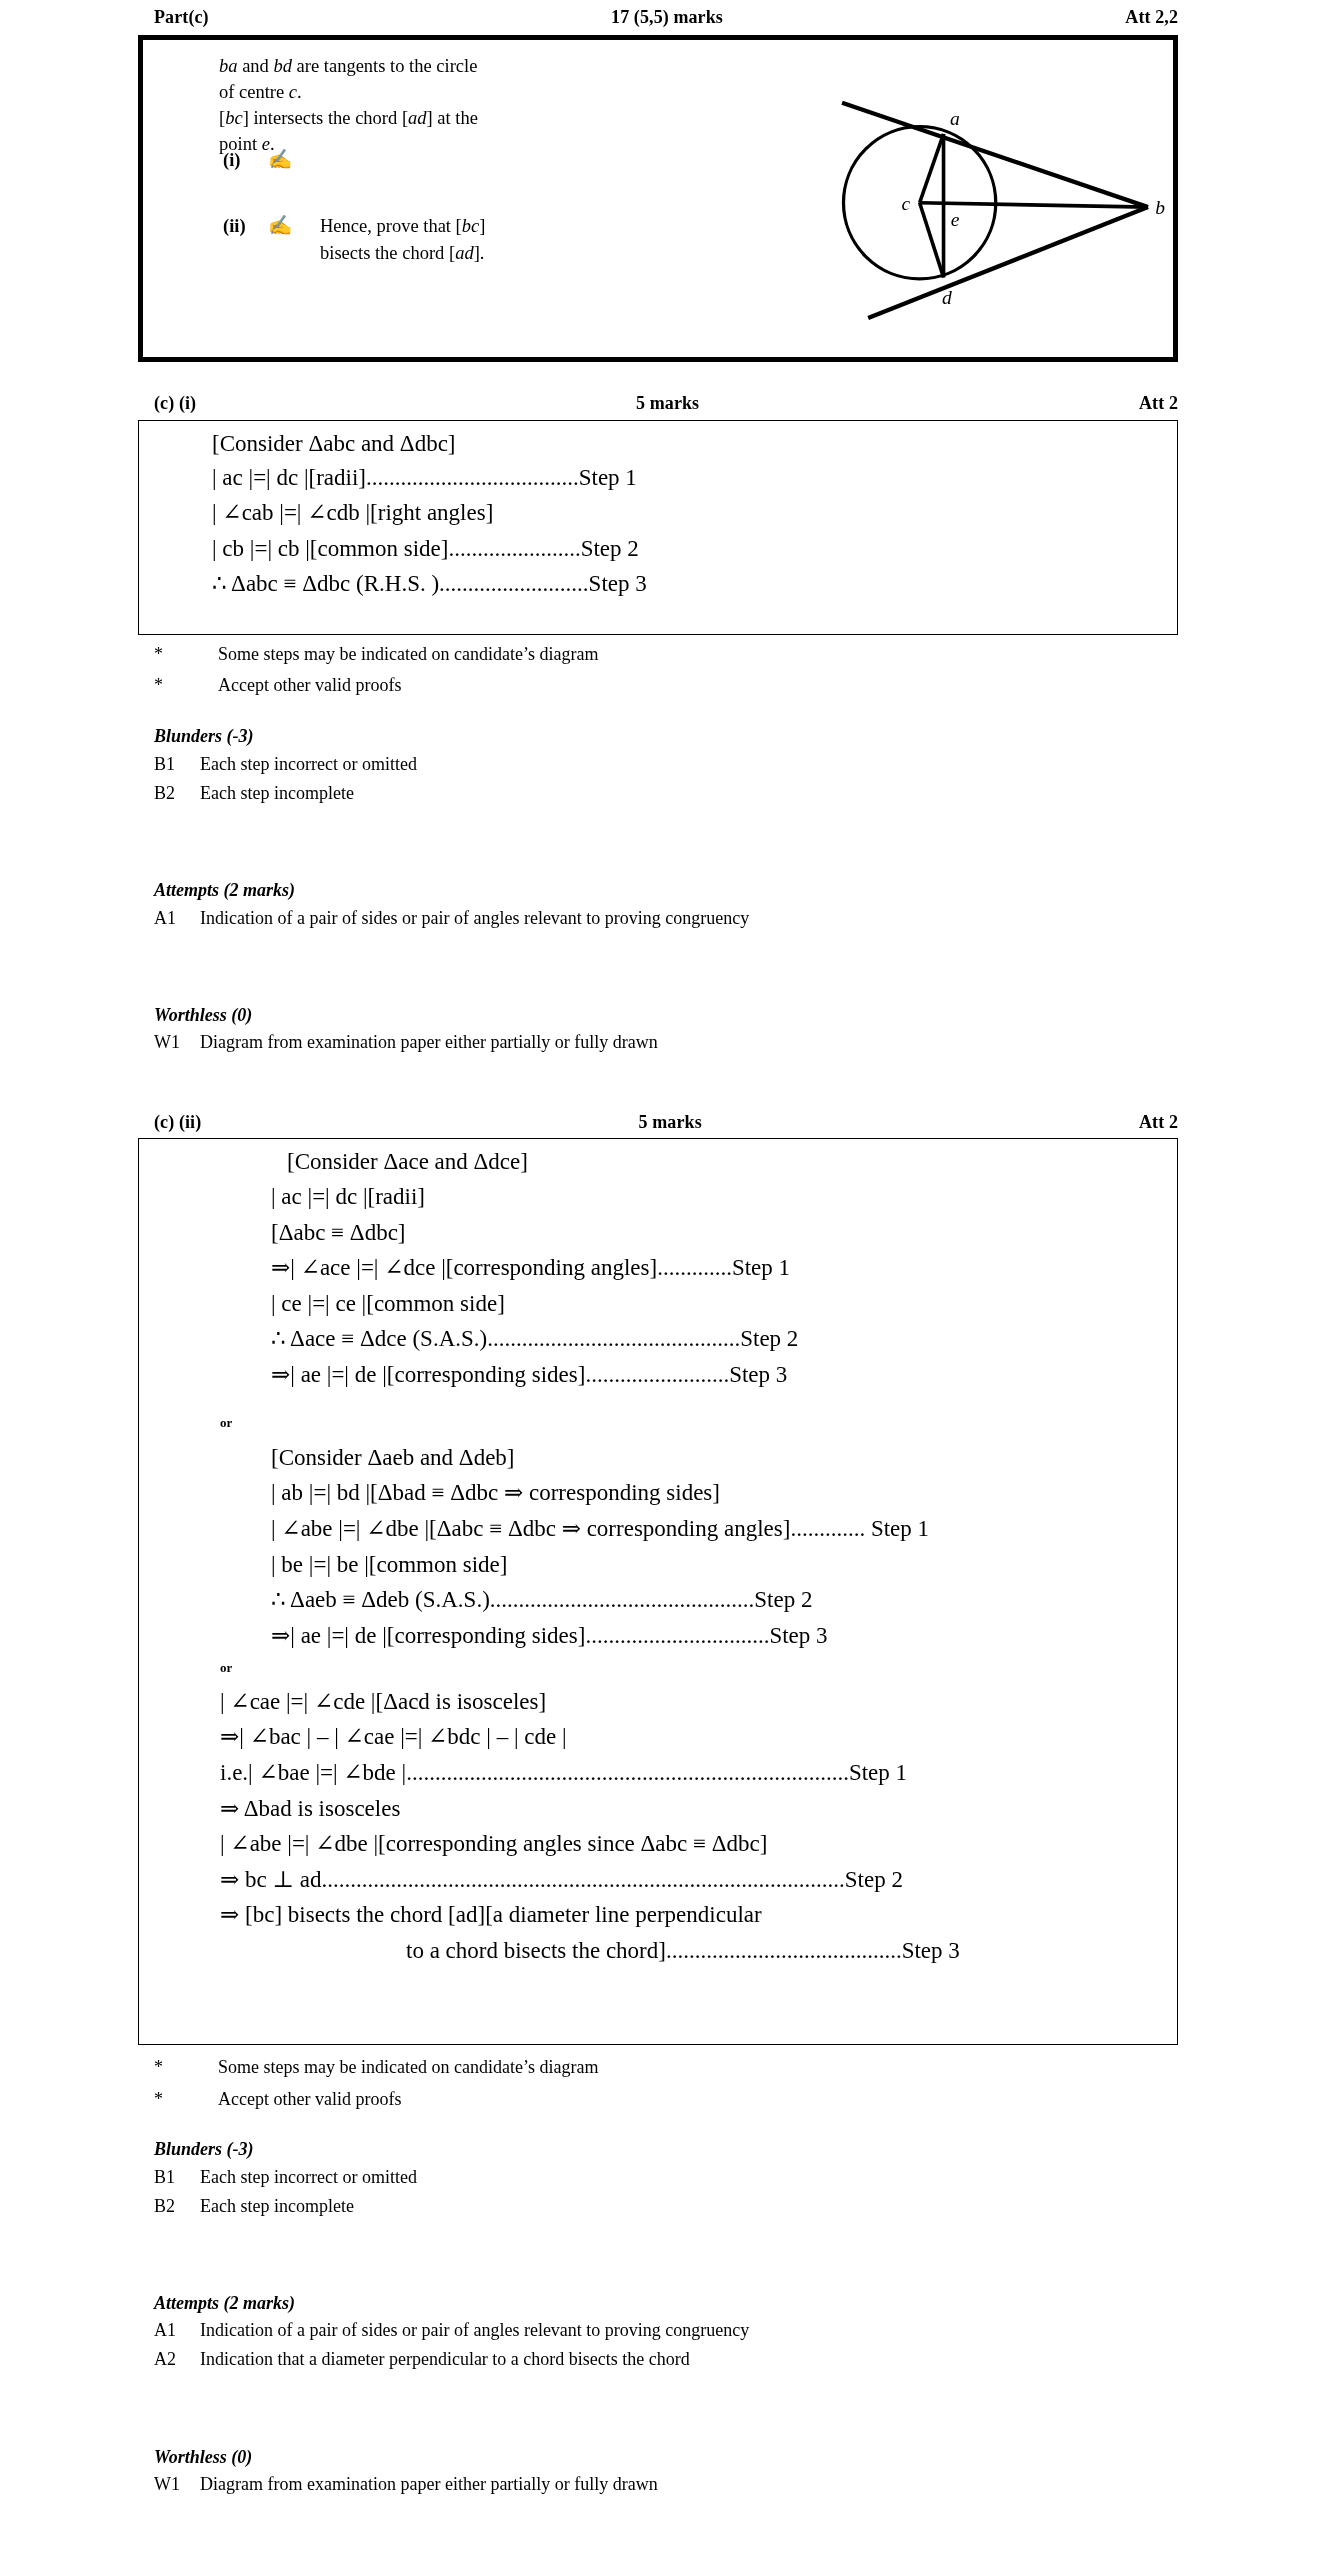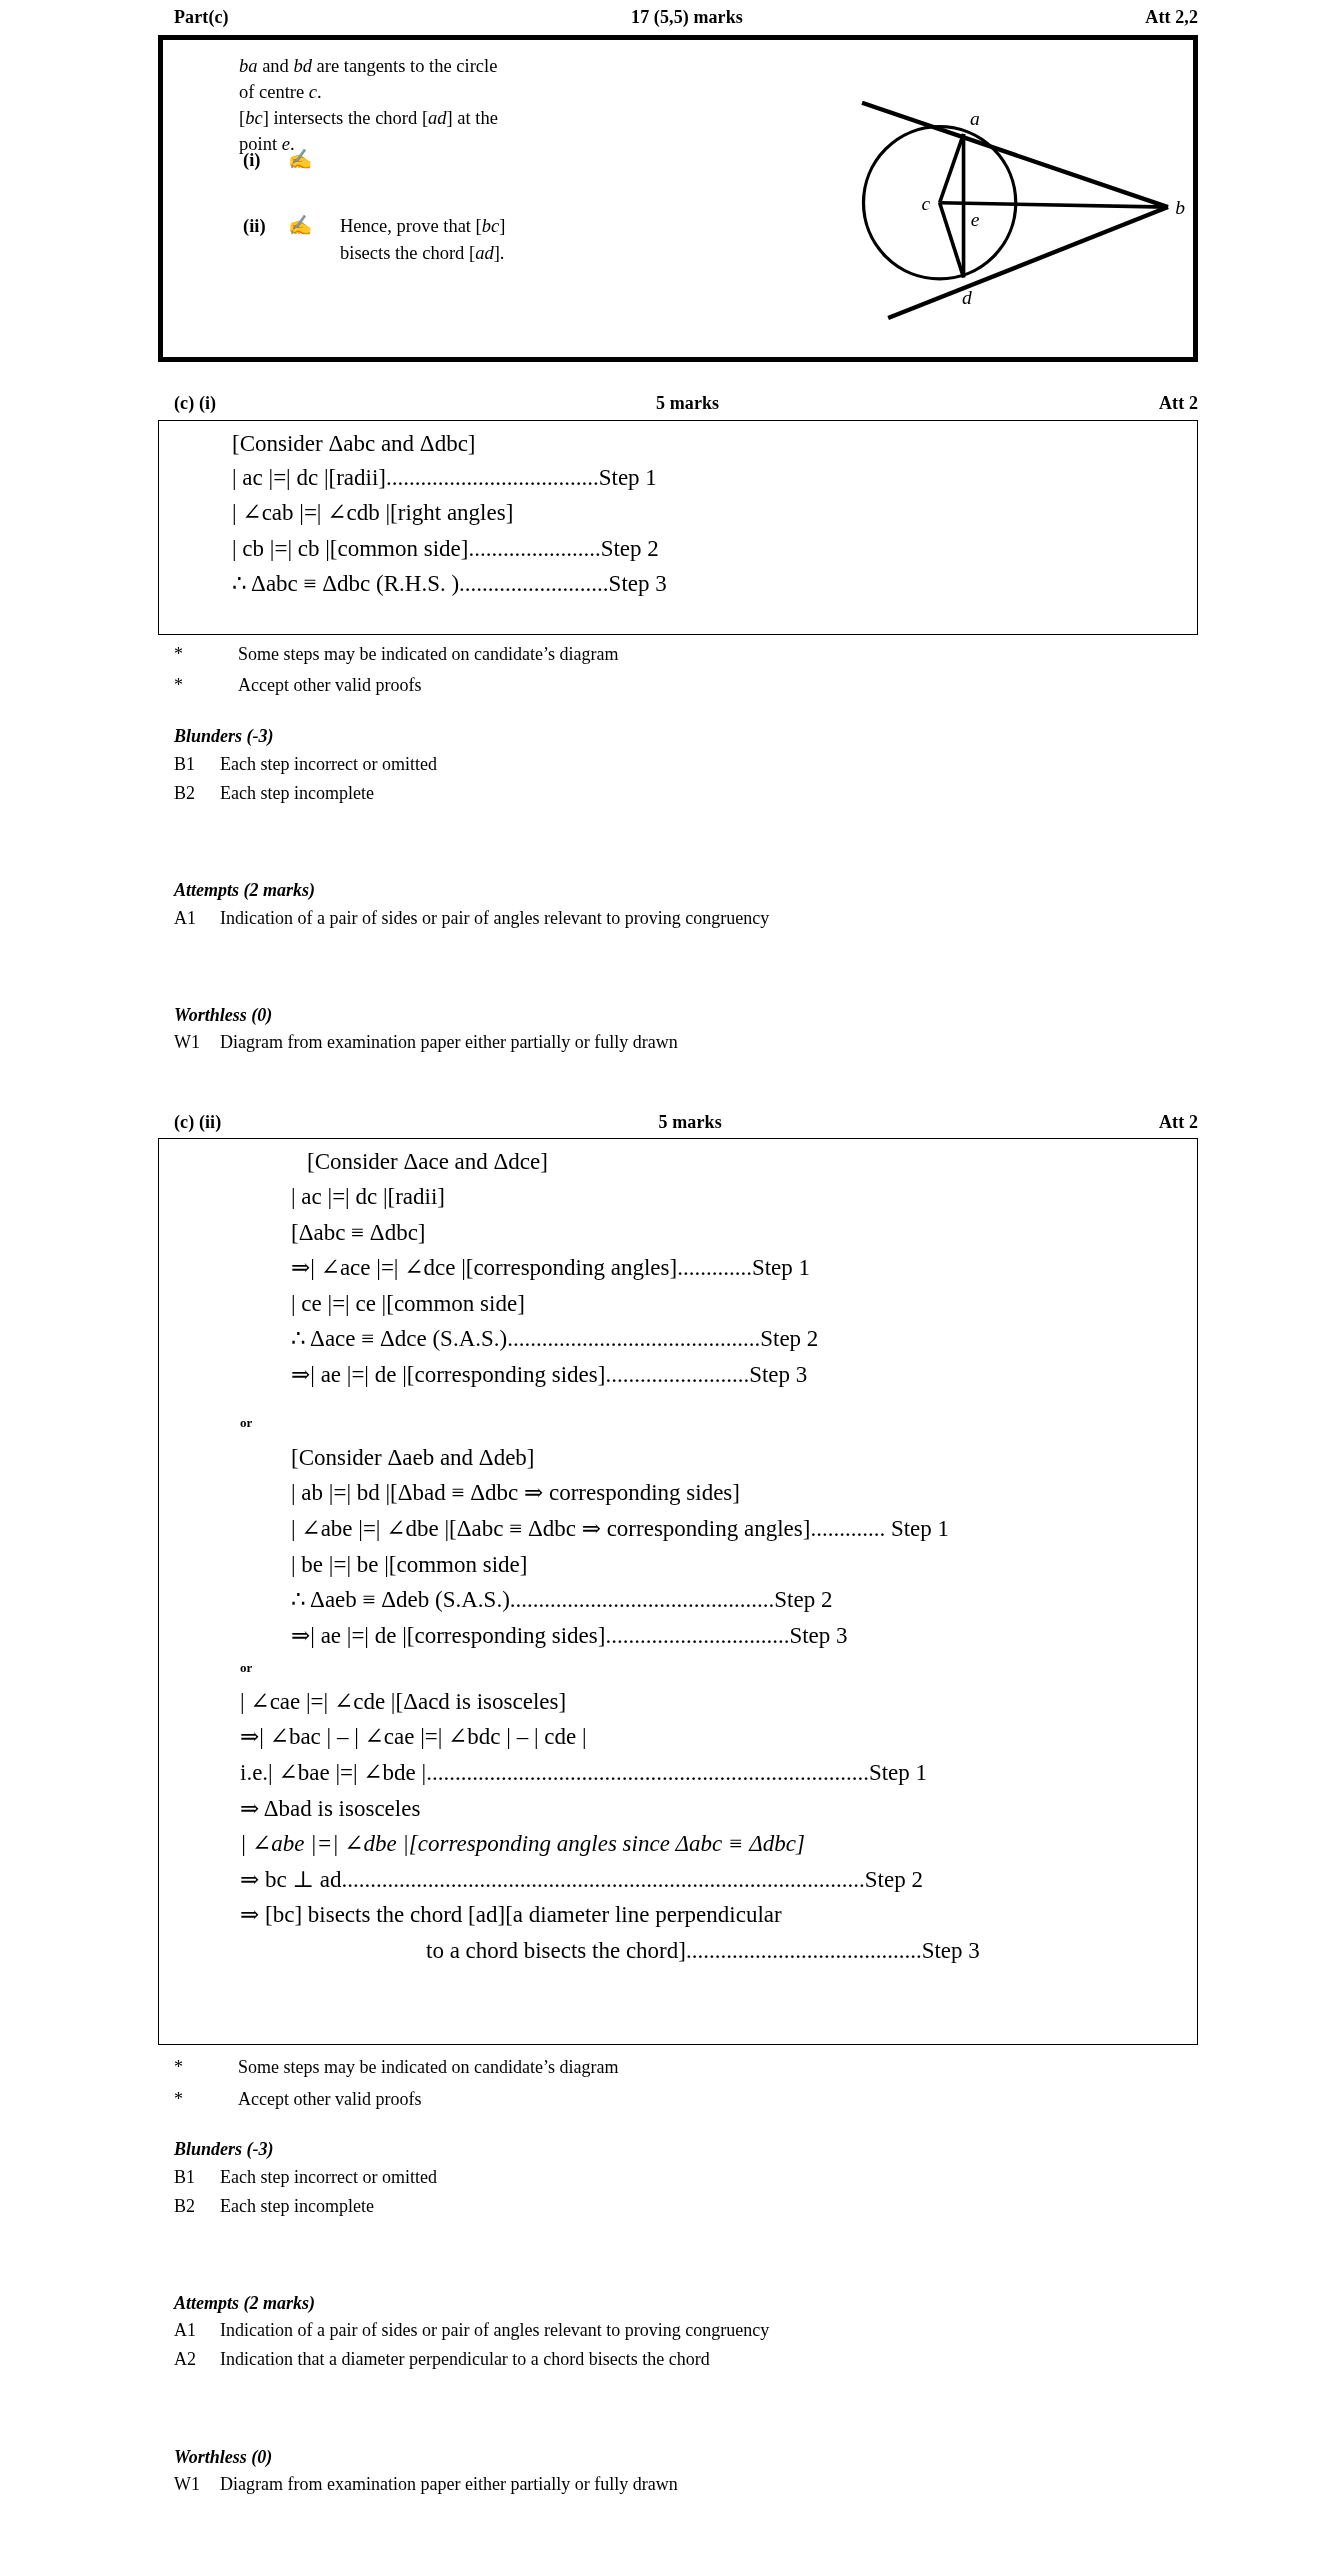--- a/index.html
+++ b/index.html
@@ -12,21 +12,20 @@
     height: 2576px;
     font-family: "Liberation Serif", "DejaVu Serif", serif;
     color: #000000;
     position: relative;
     overflow: hidden;
   }
   .page {
     position: relative;
     width: 1296px;
     height: 2576px;
-    margin-left: 20px;
   }
   .it  { font-style: italic; }
 
   
   .hdr-row {
     position: absolute;
     left: 154px;
     width: 1024px;
     display: flex;
     align-items: baseline;
@@ -275,21 +274,21 @@
     <div class="pline" style="left:132px; top:415px;">| be |=| be |[common side]</div>
     <div class="pline" style="left:132px; top:450px;">∴ Δaeb ≡ Δdeb (S.A.S.)..............................................Step 2</div>
     <div class="pline" style="left:132px; top:486px;">⇒| ae |=| de |[corresponding sides]................................Step 3</div>
 
     <div class="orlab" style="left:81px; top:521px;">or</div>
 
     <div class="pline" style="left:81px; top:552px;">| ∠cae |=| ∠cde |[Δacd is isosceles]</div>
     <div class="pline" style="left:81px; top:587px;">⇒| ∠bac | – | ∠cae |=| ∠bdc | – | cde |</div>
     <div class="pline" style="left:81px; top:623px;">i.e.| ∠bae |=| ∠bde |.............................................................................Step 1</div>
     <div class="pline" style="left:81px; top:659px;">⇒ Δbad is isosceles</div>
-    <div class="pline" style="left:81px; top:694px;font-style:italic;">| ∠abe |=| ∠dbe |[corresponding angles since Δabc ≡ Δdbc]</div>
+    <div class="pline" style="left:81px; top:694px;">| ∠abe |=| ∠dbe |[corresponding angles since Δabc ≡ Δdbc]</div>
     <div class="pline" style="left:81px; top:730px;">⇒ bc ⊥ ad...........................................................................................Step 2</div>
     <div class="pline" style="left:81px; top:765px;">⇒ [bc] bisects the chord [ad][a diameter line perpendicular</div>
     <div class="pline" style="left:267px; top:801px;">to a chord bisects the chord].........................................Step 3</div>
   </div>
 
   <div class="note" style="left:154px; top:2056px;">
     <span class="ast">*</span>
     <span class="txt">Some steps may be indicated on candidate’s diagram</span>
   </div>
   <div class="note" style="left:154px; top:2088px;">

